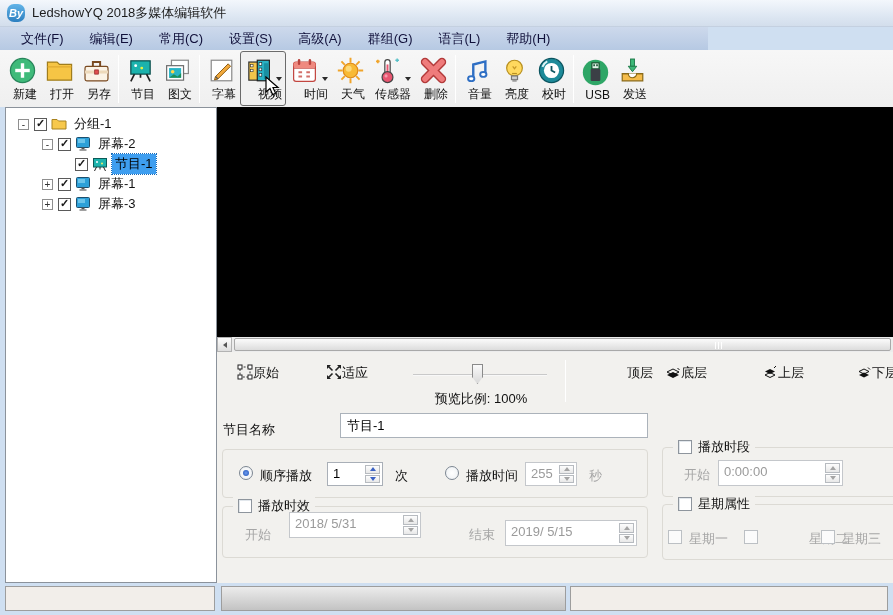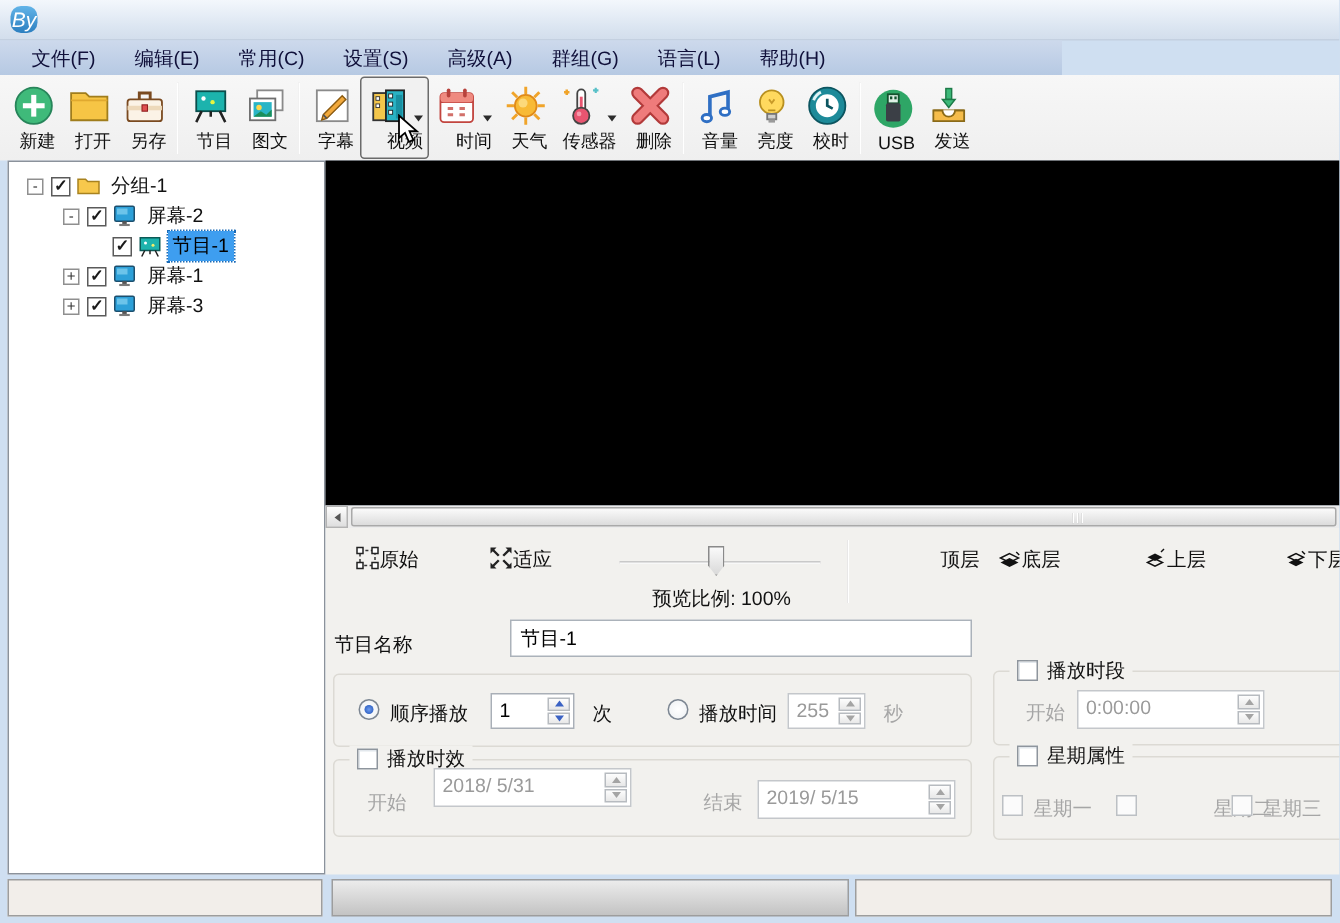--- a/index.html
+++ b/index.html
@@ -8,22 +8,22 @@
     position: relative; overflow: hidden;
     background: #cfdff1;
     font-family: "Liberation Sans", sans-serif;
     font-size: 13px; color: #111;
   }
   
   .titlebar { position:absolute; left:0; top:0; width:893px; height:27px;
     background: linear-gradient(#f3f7fc, #dbe5f1 70%, #d3deec);
     border-bottom:1px solid #c4d0e0; display:flex; align-items:center; padding-left:7px; }
   .logo { width:18px; height:18px; border-radius:7px;
-    background: linear-gradient(#62b4e8, #2c7fc0); color:#fff; font-weight:normal;
-    font-style:italic; font-size:14px; display:flex; align-items:center; justify-content:center; }
+    background: linear-gradient(#62b4e8, #2c7fc0); color:#fff; font-weight:bold;
+    font-style:italic; font-size:11px; display:flex; align-items:center; justify-content:center; }
   .title-text { margin-left:7px; font-size:13px; color:#1c1c1c; }
   
   .menubar { position:absolute; left:0; top:27px; width:708px; height:23px;
     background: linear-gradient(#cdd9ec, #b6c9e3); display:flex; padding-left:8px; }
   .menu-item { padding:0 13px; line-height:23px; font-size:13px; color:#10103a; }
   
   .toolbar { position:absolute; left:0; top:50px; width:893px; height:57px;
     background: linear-gradient(#f7f7f7,#efefef); display:flex; align-items:center; padding-left:4px; }
   .tb-item { display:flex; flex-direction:column; align-items:flex-end; padding:2px 3px; border:1px solid transparent; border-radius:3px; }
   .tb-item.pressed { border:1px solid #6b6b6b; background:#f1f1f1; }
@@ -94,20 +94,21 @@
   .status-left  { position:absolute; left:5px;   top:586px; width:210px; height:25px; background:#f2eeea; border:1px solid #9d9d9d; }
   .status-mid   { position:absolute; left:221px; top:586px; width:345px; height:25px; background:linear-gradient(#ececec,#c3c3c3); border:1px solid #9d9d9d; }
   .status-right { position:absolute; left:570px; top:586px; width:318px; height:25px; background:#f2eeea; border:1px solid #9d9d9d; }
   .cursor { position:absolute; left:265px; top:76px; width:15px; height:21px; }
 </style>
 </head>
 <body>
 
 <div class="titlebar">
   <div class="logo">By</div>
+  <div class="title-text">LedshowYQ 2018多媒体编辑软件</div>
 </div>
 
 <div class="menubar">
   <div class="menu-item">文件(F)</div>
   <div class="menu-item">编辑(E)</div>
   <div class="menu-item">常用(C)</div>
   <div class="menu-item">设置(S)</div>
   <div class="menu-item">高级(A)</div>
   <div class="menu-item">群组(G)</div>
   <div class="menu-item">语言(L)</div>

